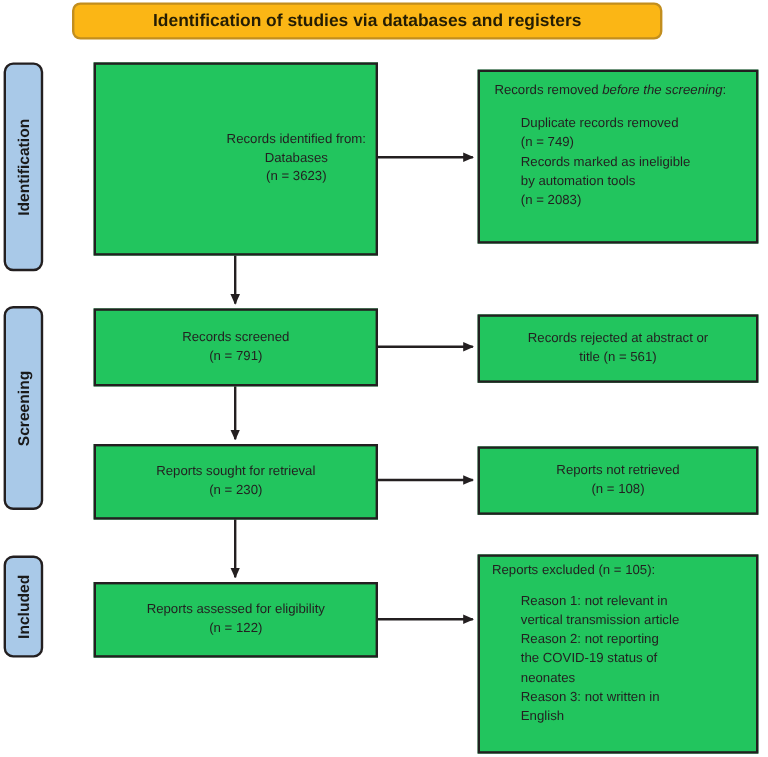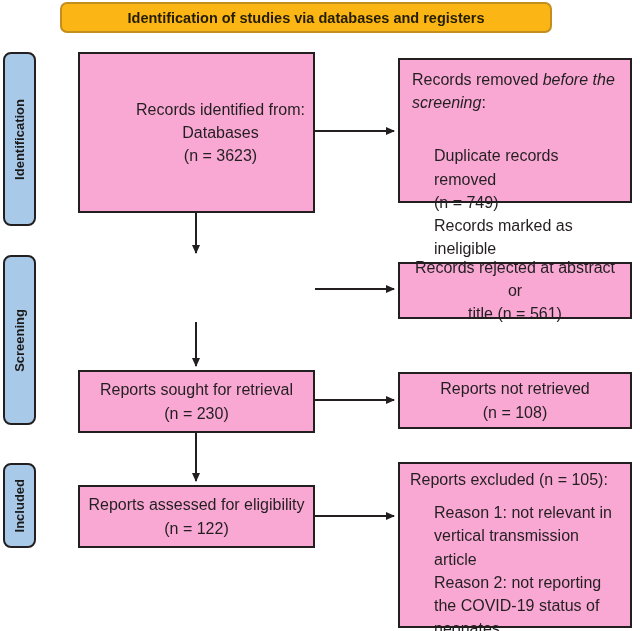--- a/index.html
+++ b/index.html
@@ -19,36 +19,36 @@
     display:flex;align-items:center;justify-content:center;
   }
   .stage span{
     writing-mode:vertical-rl;transform:rotate(180deg);
     font-weight:bold;font-size:13px;white-space:nowrap;color:#1a1a1a;
   }
   .stage-identification{top:52px;height:174px;}
   .stage-screening{top:255px;height:170px;}
   .stage-included{top:463px;height:85px;}
   .box{
-    position:absolute;background:#f9a8d4;border:2px solid #231f20;
-    box-sizing:border-box;font-size:16px;line-height:1.45;
+    position:absolute;background:#22c55e;border:2px solid #231f20;
+    box-sizing:border-box;font-size:11px;line-height:1.45;
   }
   .box .txt{white-space:pre-line;}
   .center{display:flex;align-items:center;justify-content:center;text-align:center;padding:4px 8px;}
   .mcol{left:78px;width:237px;}
   .rcol{left:398px;width:234px;}
   .mbox1{top:52px;height:161px;justify-content:flex-end;}
   .mbox2{top:257px;height:65px;}
   .mbox3{top:370px;height:63px;}
   .mbox4{top:485px;height:63px;}
   .rbox1{top:58px;height:145px;padding:8px 6px 6px 12px;}
   .rbox2{top:262px;height:57px;}
   .rbox3{top:372px;height:57px;}
   .rbox4{top:462px;height:166px;padding:4px 6px 6px 10px;}
-  .details{white-space:pre-line;margin-top:30px;padding-left:22px;}
+  .details{white-space:pre-line;margin-top:12px;padding-left:22px;}
   .rbox4 .details{margin-top:10px;padding-left:24px;}
   .arrows{position:absolute;left:0;top:0;pointer-events:none;}
   .arrows line{stroke:#231f20;stroke-width:2;}
 </style>
 </head>
 <body>
 
 <div class="diagram">
 
   <div class="banner" style="background-color: rgb(251, 182, 21);">
@@ -62,20 +62,24 @@
     <span>Screening</span>
   </div>
   <div class="stage stage-included" style="background-color: rgb(169, 201, 232);">
     <span>Included</span>
   </div>
 
   <div class="box mcol mbox1 center">
     <span class="txt">Records identified from:
 Databases
 (n = 3623)</span>
+  </div>
+  <div class="box mcol mbox2 center">
+    <span class="txt">Records screened
+(n = 791)</span>
   </div>
   <div class="box mcol mbox3 center">
     <span class="txt">Reports sought for retrieval
 (n = 230)</span>
   </div>
   <div class="box mcol mbox4 center">
     <span class="txt">Reports assessed for eligibility
 (n = 122)</span>
   </div>
 

